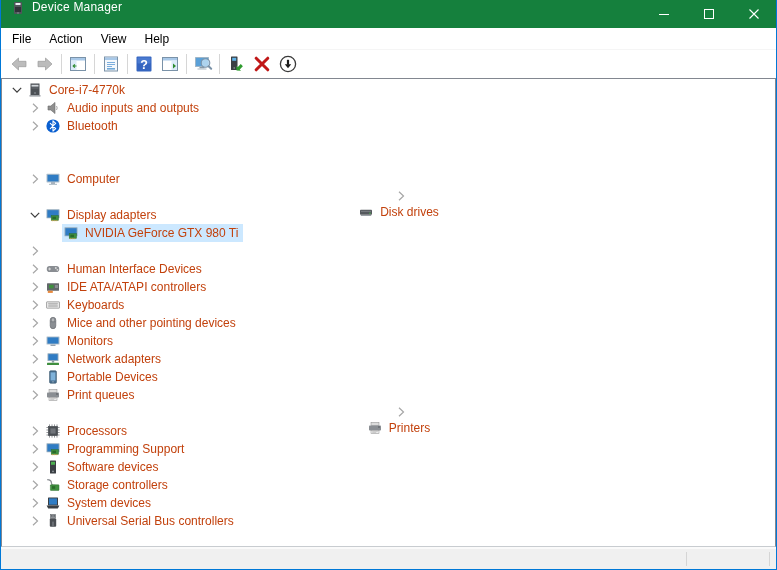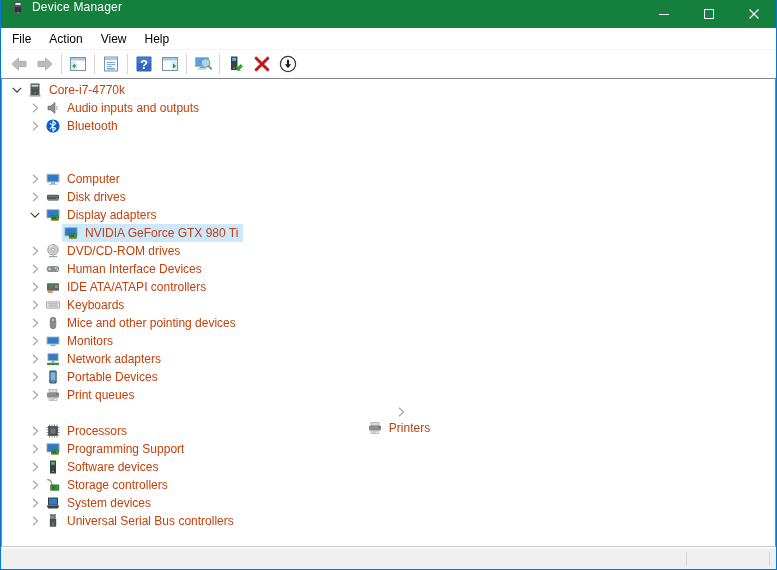--- a/index.html
+++ b/index.html
@@ -252,21 +252,21 @@
             <svg viewBox="0 0 16 16">
               <rect x="1.5" y="2.8" width="13" height="8.6" rx="0.6" fill="#aebecb"></rect>
               <rect x="2.5" y="3.8" width="11" height="6.6" fill="#2f7cc4"></rect>
               <rect x="6" y="11.4" width="4" height="1.4" fill="#8a9aa8"></rect>
               <rect x="4" y="12.8" width="8" height="1.2" fill="#b8c4cc"></rect>
             </svg>
           </span>
           <span class="tree-label">Computer</span>
         </span>
       </div>
-      <div class="tree-row" style="padding-left: 24px;">
+      <div class="tree-row" style="padding-left: 24px; flex-direction: column;">
         <span class="chevron">
           <svg width="16" height="16" viewBox="0 0 16 16">
             <path d="M6 3.8 L10.5 8 L6 12.2" fill="none" stroke="#a6a6a6" stroke-width="1.2"></path>
           </svg>
         </span>
         <span class="row-content">
           <span class="tree-icon">
             <svg viewBox="0 0 16 16">
               <rect x="2" y="5.8" width="12" height="5" rx="0.8" fill="#55595e"></rect>
               <rect x="3" y="6.8" width="10" height="1.2" fill="#74787d"></rect>
@@ -310,31 +310,20 @@
           </span>
           <span class="tree-label">NVIDIA GeForce GTX 980 Ti</span>
         </span>
       </div>
       <div class="tree-row" style="padding-left: 24px;">
         <span class="chevron">
           <svg width="16" height="16" viewBox="0 0 16 16">
             <path d="M6 3.8 L10.5 8 L6 12.2" fill="none" stroke="#a6a6a6" stroke-width="1.2"></path>
           </svg>
         </span>
-        <span class="row-content">
-          <span class="tree-icon">
-            <svg viewBox="0 0 16 16">
-              <circle cx="8" cy="6.8" r="5.3" fill="#cdcdcd" stroke="#8a8a8a" stroke-width="0.7"></circle>
-              <circle cx="8" cy="6.8" r="1.5" fill="#ffffff" stroke="#8a8a8a" stroke-width="0.7"></circle>
-              <path d="M4.5 4.2 a4.5 4.5 0 0 1 3.5 -1.4" stroke="#ffffff" stroke-width="0.9" fill="none"></path>
-              <rect x="4" y="13" width="8" height="1.2" fill="#9aa0a6"></rect>
-            </svg>
-          </span>
-          <span class="tree-label">DVD/CD-ROM drives</span>
-        </span>
       </div>
       <div class="tree-row" style="padding-left: 24px;">
         <span class="chevron">
           <svg width="16" height="16" viewBox="0 0 16 16">
             <path d="M6 3.8 L10.5 8 L6 12.2" fill="none" stroke="#a6a6a6" stroke-width="1.2"></path>
           </svg>
         </span>
         <span class="row-content">
           <span class="tree-icon">
             <svg viewBox="0 0 16 16">

